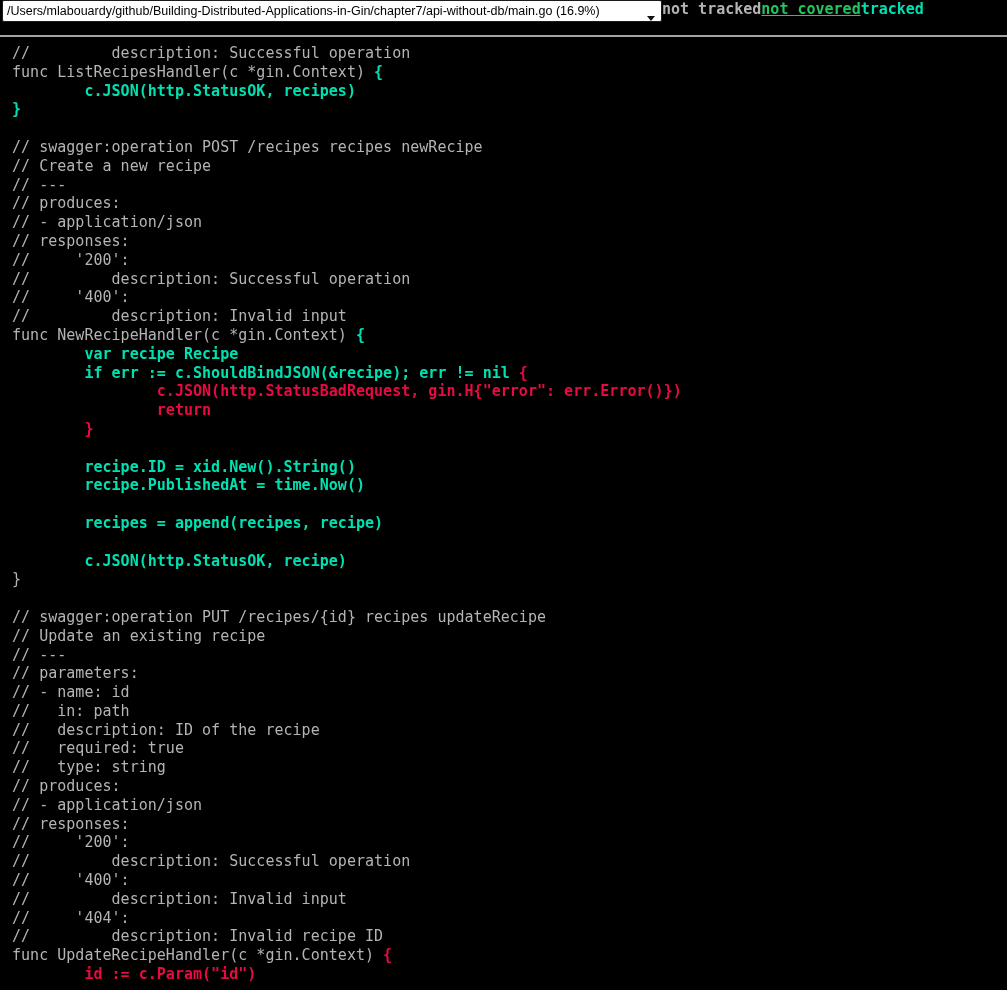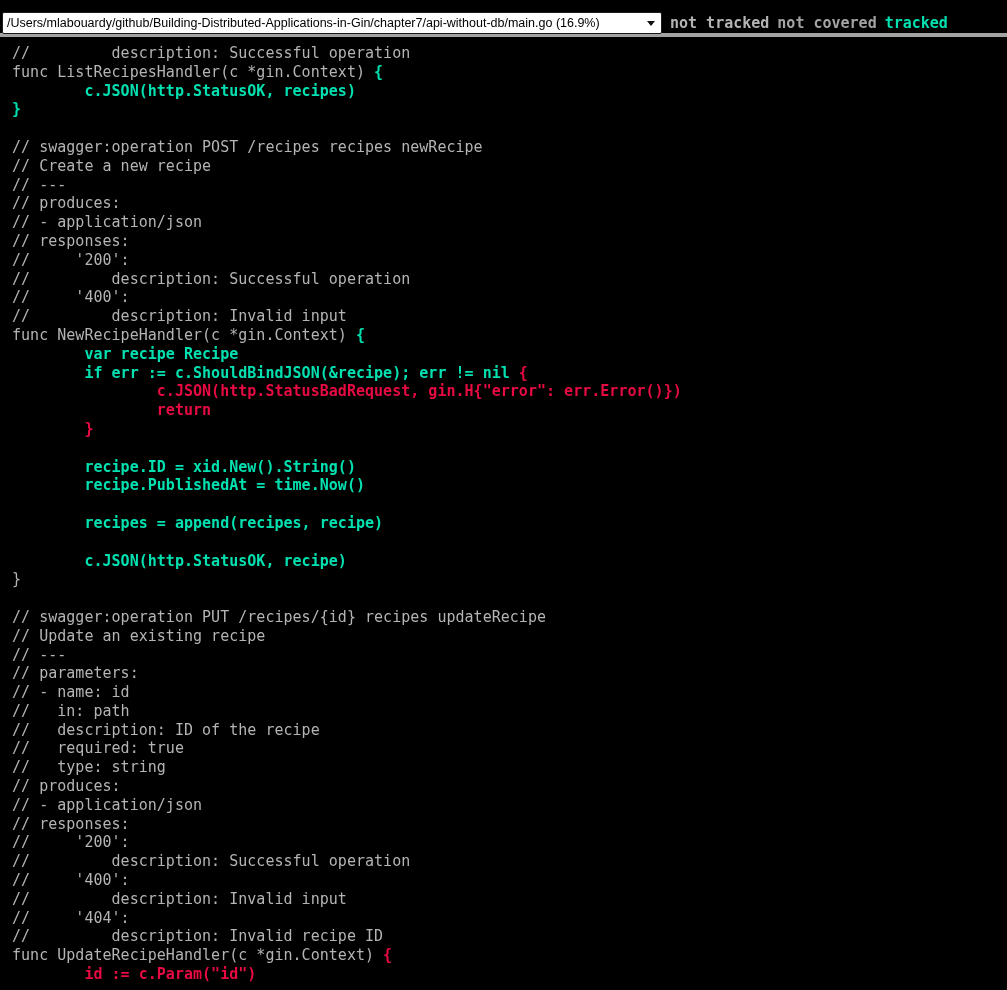--- a/index.html
+++ b/index.html
@@ -14,24 +14,23 @@
     overflow: hidden;
     font-family: "DejaVu Sans Mono", monospace;
     color: #b4b4b4;
   }
 
   
   #topbar {
     position: relative;
     height: 37px;
     background: #000000;
-    border-bottom: 4px solid #a3a3a3;
+    border-bottom: 2px solid #a3a3a3;
     display: flex;
-    align-items: center;
-    padding: 12px 0 0 0;
+    padding: 0 0 0 0;
     box-sizing: border-box;
     white-space: nowrap;
   }
 
   #file-select {
     margin-left: 2px;
     height: 22px;
     width: 660px;
     box-sizing: border-box;
     font-family: "Liberation Sans", sans-serif;
@@ -64,24 +63,24 @@
     border-right: 4px solid transparent;
     border-top: 5px solid #111111;
     pointer-events: none;
   }
 
   .legend {
     font-family: "DejaVu Sans Mono", monospace;
     font-size: 15px;
     font-weight: bold;
     letter-spacing: 0px;
-    margin-left: 8px;
+    margin-left: 0;
   }
   .legend.cov0  { color: #b4b4b4; }      
-  .legend.cov-low  { color: #a3a3a3; }   
+  .legend.cov-low  { color: #22c55e; text-decoration: underline; }   
   .legend.cov-high { color: #00e0b0; }   
 
   
   #content {
     margin: 4px;
     padding: 3px 4px 0 8px;
     background: #000000;
     font-family: "DejaVu Sans Mono", monospace;
     font-size: 15px;
     line-height: 18.8px;

